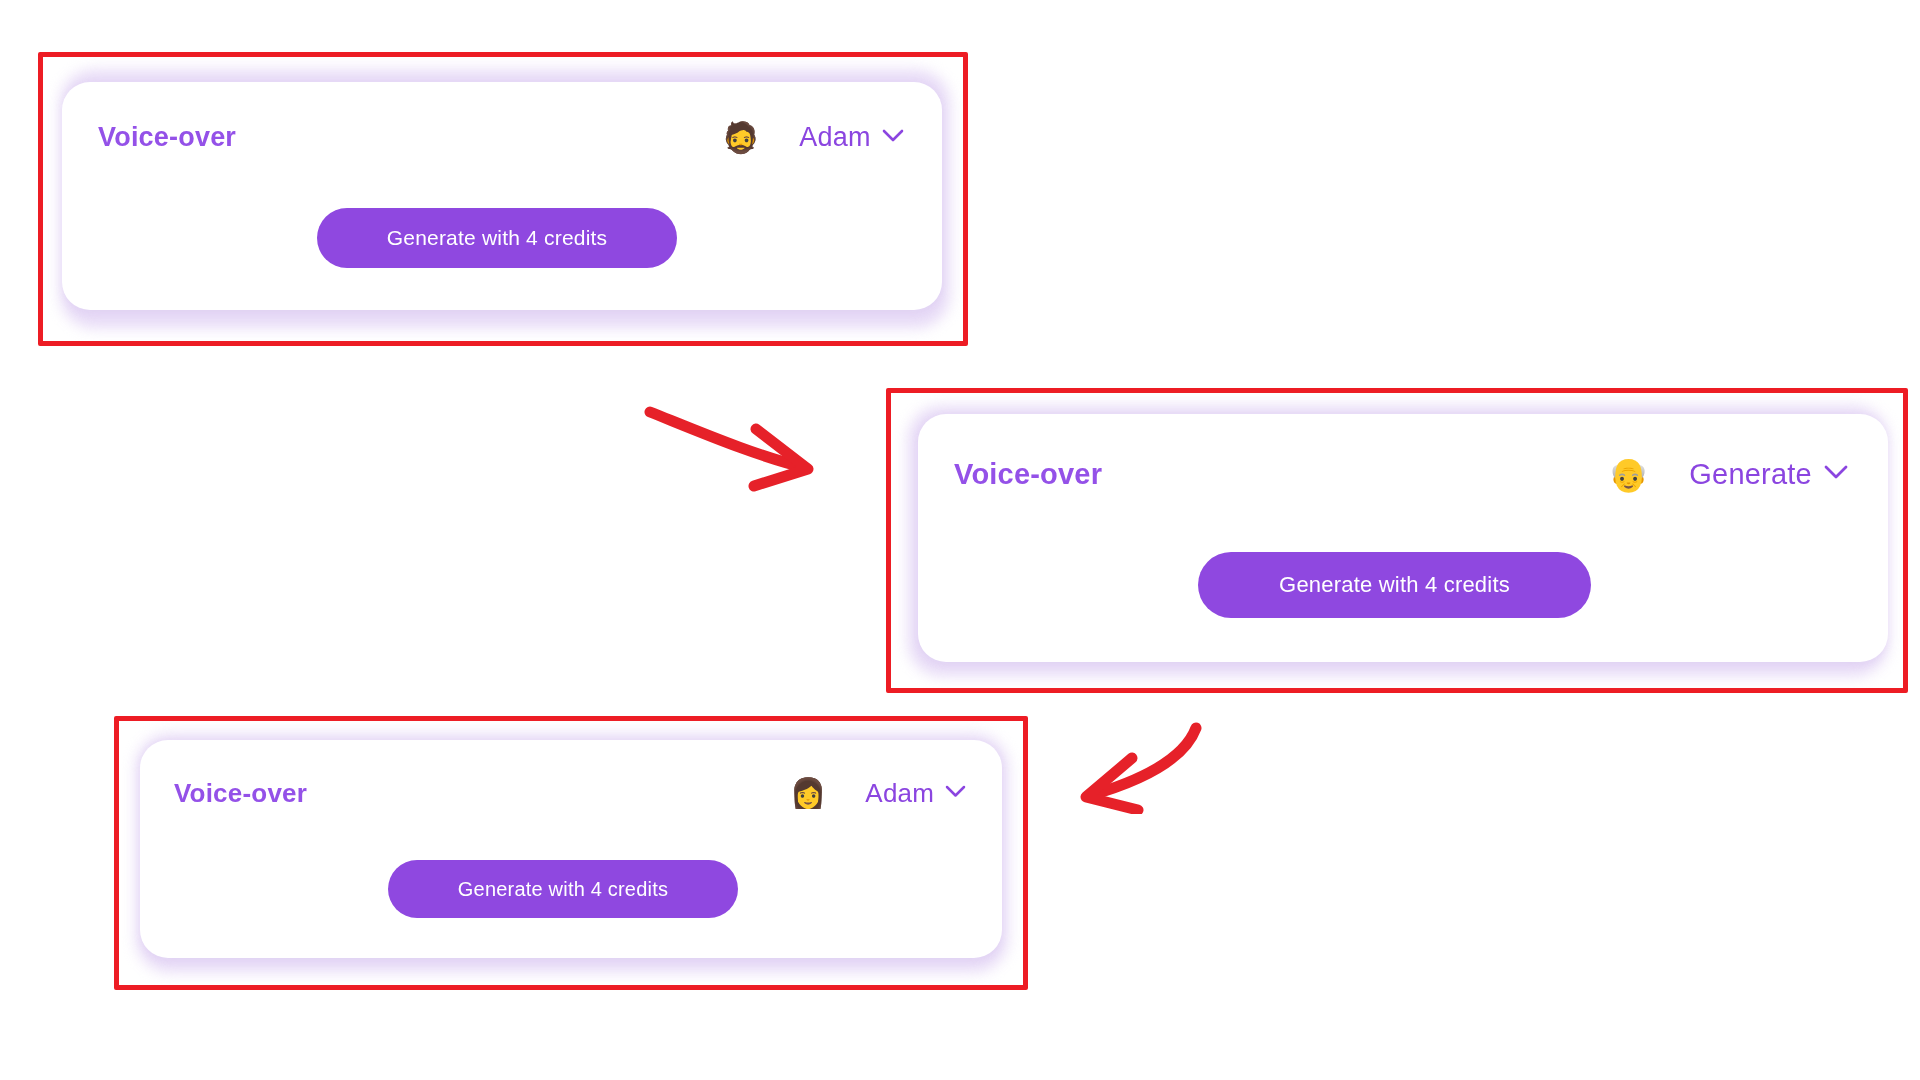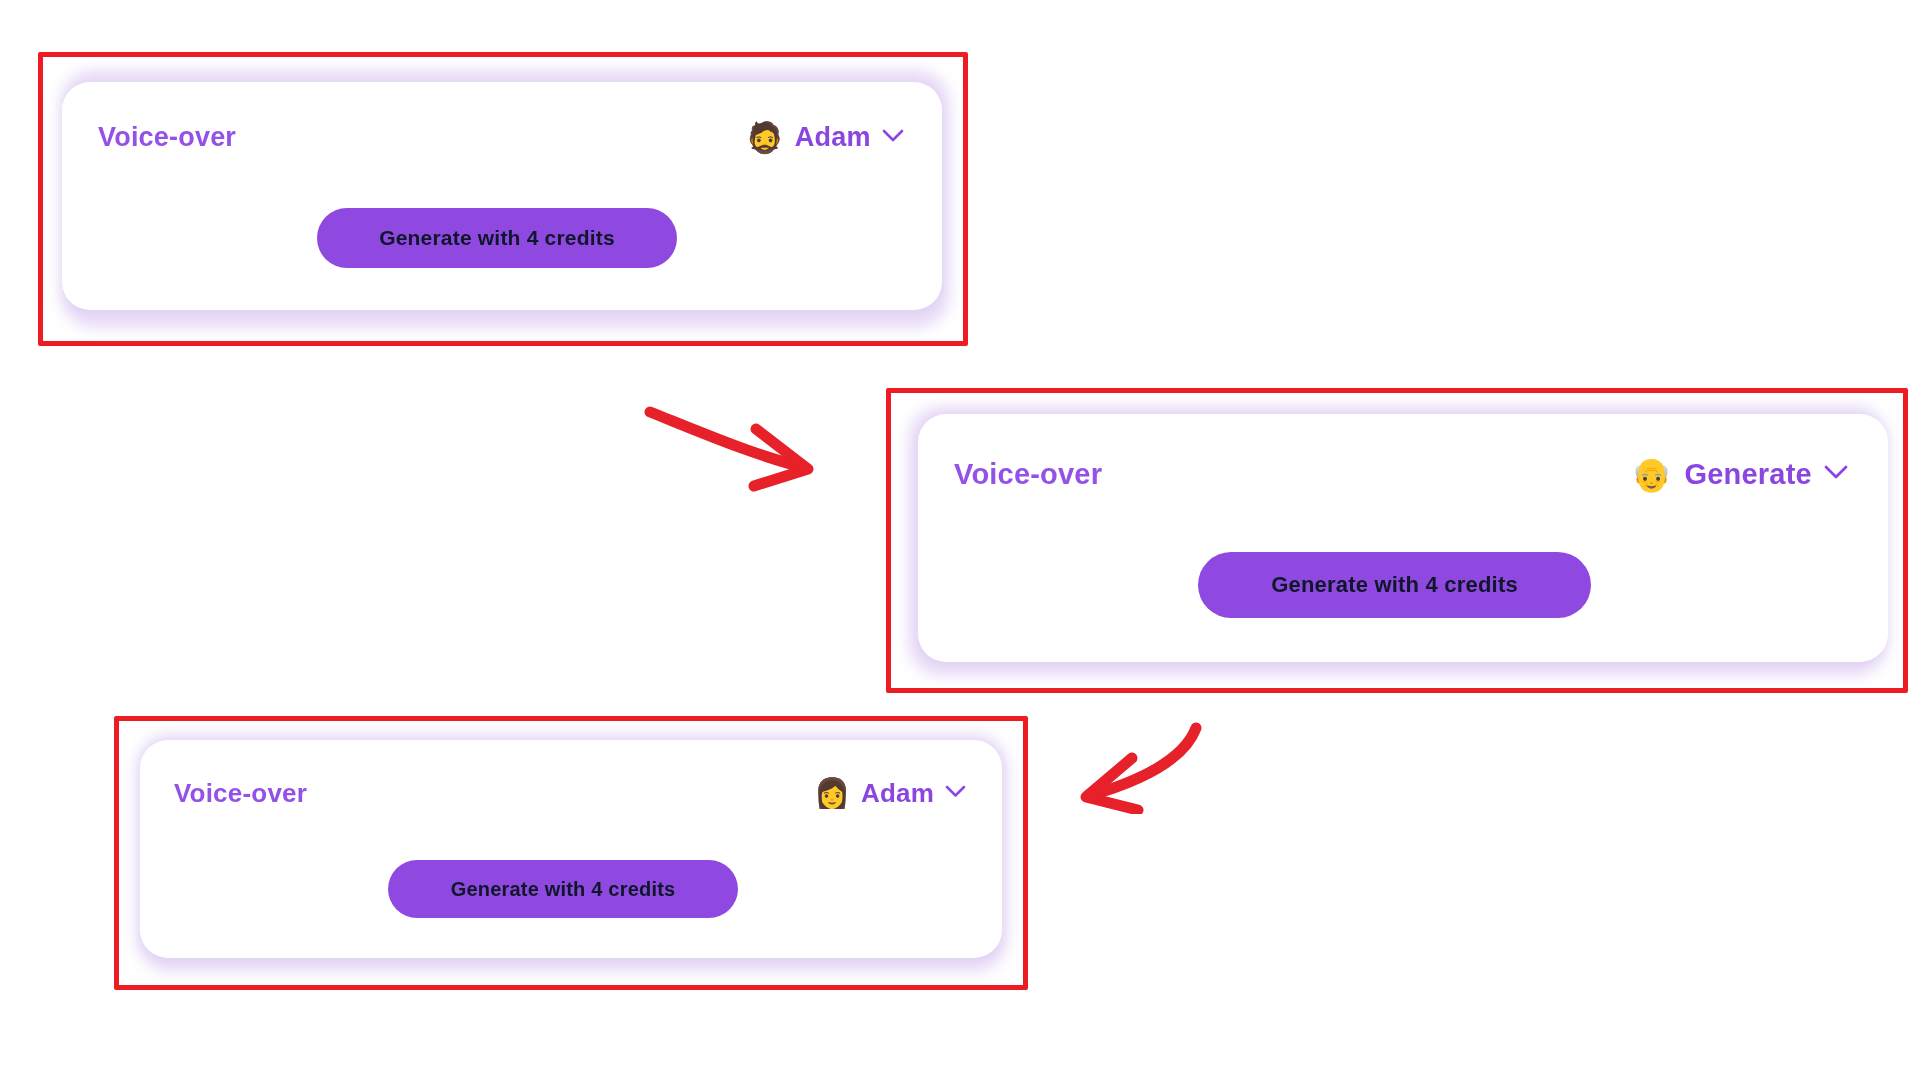--- a/index.html
+++ b/index.html
@@ -58,37 +58,38 @@
     cursor:pointer;
     white-space:nowrap;
   }
   .avatar {
     line-height:1;
     display:inline-block;
     font-family:"DejaVu Sans", sans-serif;
   }
   .voice-name {
     color:#8b45e0;
-    font-weight:bold;
+    font-weight:normal;
     letter-spacing:.2px;
+    margin-left:28px;
   }
   .chev {
     display:inline-block;
     position:relative;
     top:-2px;
   }
   .chev svg { display:block; }
 
   .gen-btn {
     position:absolute;
     background:#8f48e0;
-    color:#0f172a;
+    color:#ffffff;
     border:none;
     border-radius:999px;
-    font-weight:bold;
+    font-weight:normal;
     letter-spacing:.2px;
     cursor:pointer;
     white-space:nowrap;
     display:flex;
     align-items:center;
     justify-content:center;
   }
 
   
   .arrow { position:absolute; pointer-events:none; }

